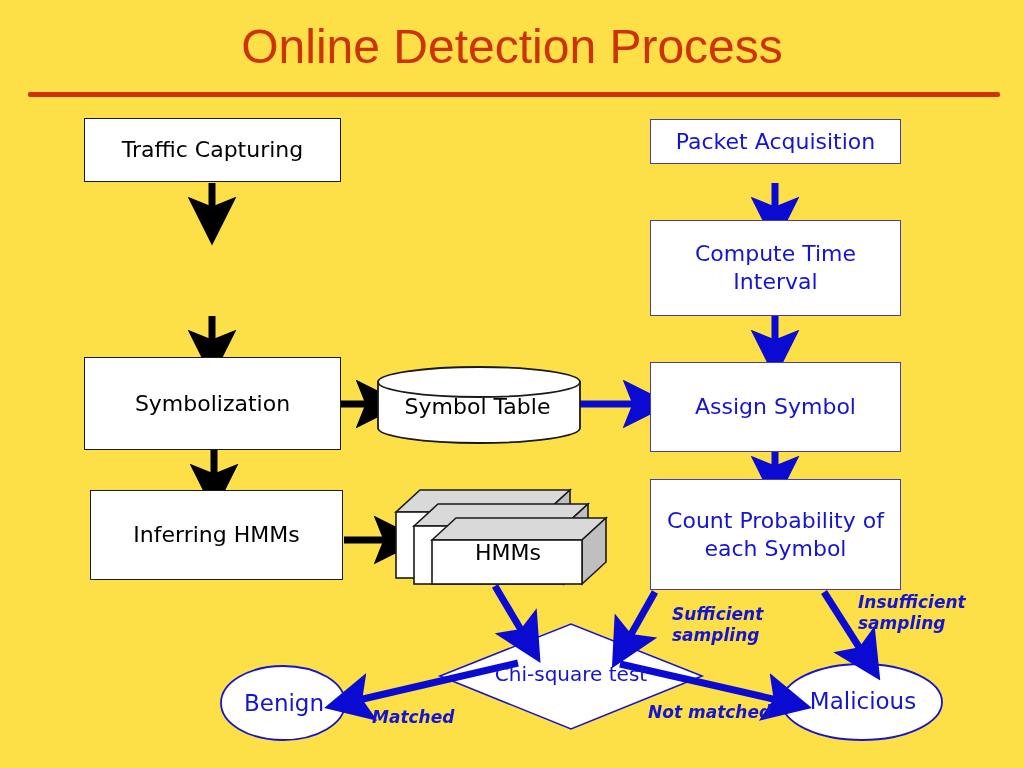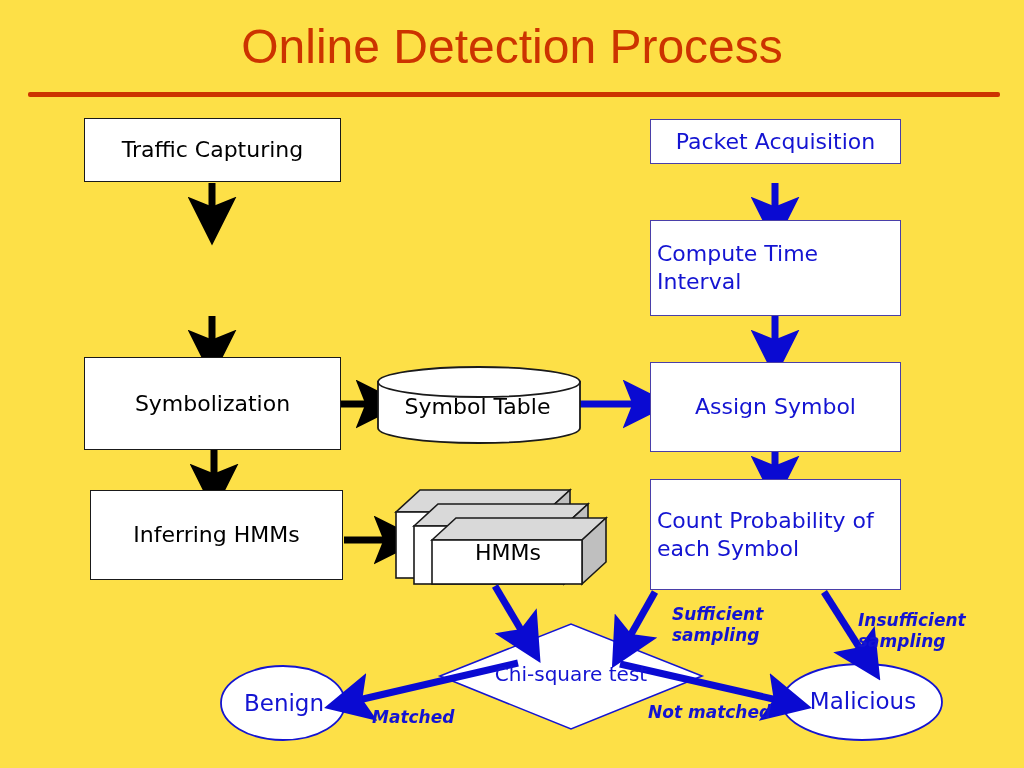--- a/index.html
+++ b/index.html
@@ -45,21 +45,21 @@
     background: #cc3300;
     border-radius: 2px;
   }
   
   .box {
     position: absolute;
     box-sizing: border-box;
     display: flex;
     align-items: center;
     justify-content: center;
-    text-align: left;
+    text-align: center;
     background: #ffffff;
     font-size: 22px;
     line-height: 28px;
   }
   .box.black {
     border: 1.6px solid #1a1a1a;
     color: #000000;
   }
   .box.blue {
     border: 1.6px solid #4a3fa8;
@@ -135,21 +135,21 @@
   .edge-label {
     position: absolute;
     font-style: italic;
     font-weight: bold;
     font-size: 17px;
     line-height: 21px;
     color: #1414d2;
     white-space: pre-line;
   }
   #lbl-sufficient { left: 672px; top: 604px; }
-  #lbl-insufficient { left: 858px; top: 592px; margin-top: 18px; }
+  #lbl-insufficient { left: 858px; top: 592px; }
   #lbl-matched { left: 372px; top: 707px; }
   #lbl-notmatched { left: 648px; top: 702px; }
 </style>
 </head>
 <body>
 
 <div id="slide">
 
   <div id="title">Online Detection Process</div>
   <div id="title-rule"></div>

